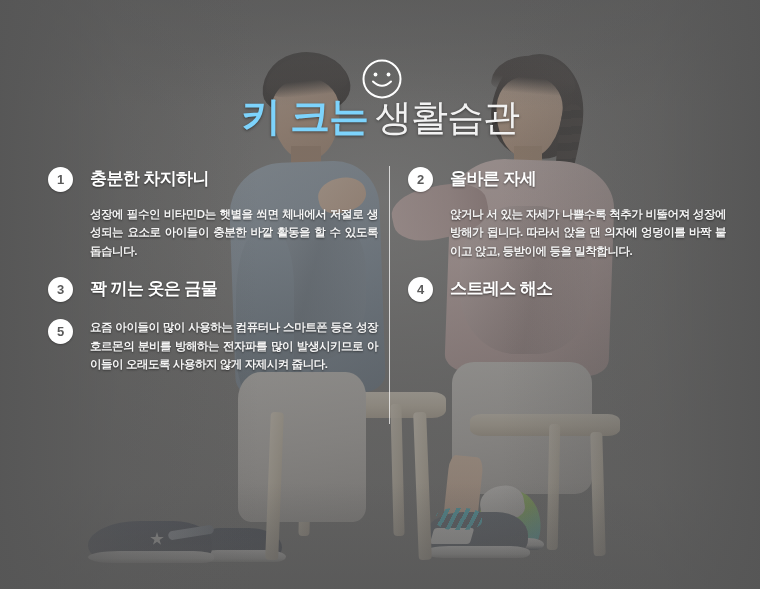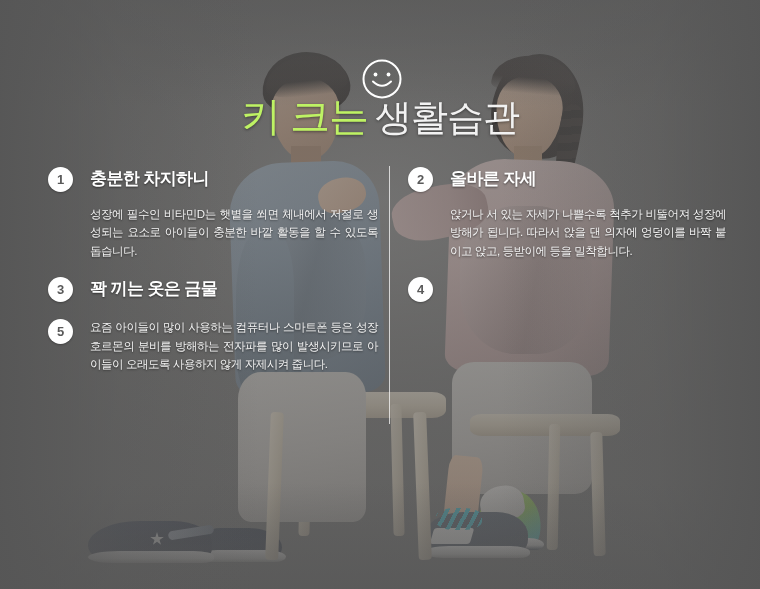--- a/index.html
+++ b/index.html
@@ -232,21 +232,21 @@
   #content { position:absolute; inset:0; z-index:5; }
 
   .smiley { position:absolute; left:361px; top:58px; width:42px; height:42px; }
 
   .title-block {
     position:absolute; left:0; top:96px; width:760px;
     text-align:center; line-height:1;
     white-space:nowrap;
   }
   .title-bold {
-    font-size:40px; font-weight:normal; color:#bef264;
+    font-size:40px; font-weight:bold; color:#7dd3fc;
     letter-spacing:-1px;
     text-shadow:0 1px 3px rgba(0,0,0,.45);
   }
   .title-light {
     font-size:37px; font-weight:300; color:#f2f2f2;
     letter-spacing:-1px; margin-left:7px;
     text-shadow:0 1px 3px rgba(0,0,0,.45);
   }
 
   .divider {
@@ -271,21 +271,21 @@
     box-shadow:0 1px 2px rgba(0,0,0,.28);
   }
 
   .item-title {
     font-size:17px; font-weight:bold; color:#ffffff;
     letter-spacing:-.6px; line-height:1.5;
     margin-bottom:5px;
     text-shadow:0 1px 2px rgba(0,0,0,.5);
   }
   .item-body {
-    font-size:11.5px; font-weight:normal; color:#f4f4f4;
+    font-size:11.5px; font-weight:bold; color:#f4f4f4;
     line-height:1.62; letter-spacing:-.45px;
     text-align:justify; text-justify:inter-character;
     text-shadow:0 1px 2px rgba(0,0,0,.55);
     margin-top:13px;
   }
 </style>
 </head>
 <body>
 
 <div id="photo-layer">
@@ -382,17 +382,18 @@
   <div class="col col-right">
 
     <div class="item">
       <div class="badge">2</div>
       <div class="item-title">올바른 자세</div>
       <div class="item-body">앉거나 서 있는 자세가 나쁠수록 척추가 비뚤어져 성장에 방해가 됩니다. 따라서 앉을 댄 의자에 엉덩이를 바짝 붙이고 앉고, 등받이에 등을 밀착합니다.</div>
     </div>
 
     <div class="item">
       <div class="badge">4</div>
+      <div class="item-title">스트레스 해소</div>
     </div>
 
   </div>
 
 </div>
 
 </body></html>

